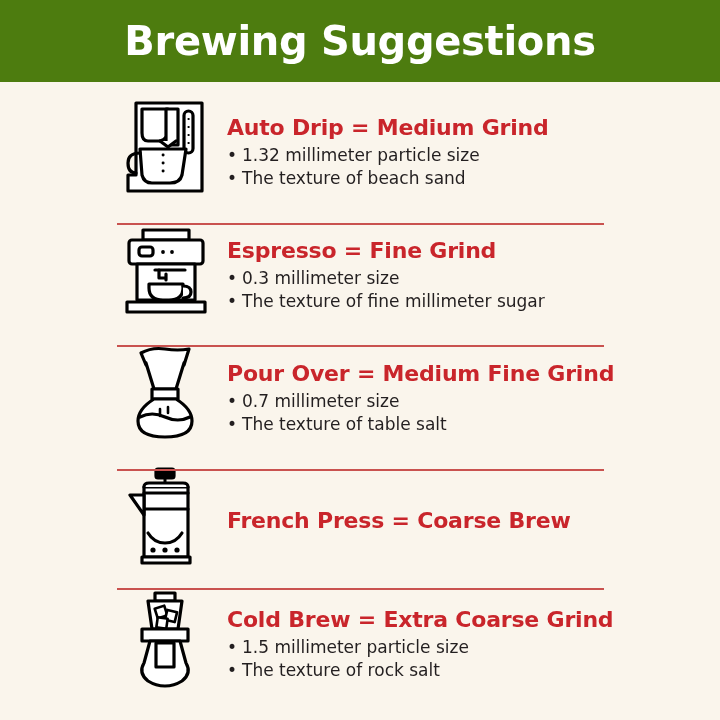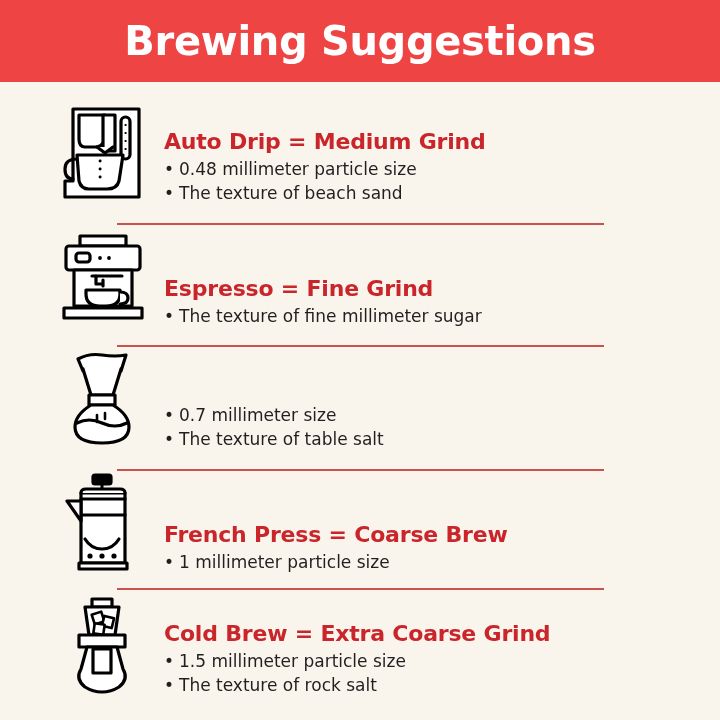--- a/index.html
+++ b/index.html
@@ -21,21 +21,21 @@
     box-sizing: border-box;
   }
 
   
   .header-band {
     position: absolute;
     top: 0;
     left: 0;
     width: 720px;
     height: 82px;
-    background: #ef4444;
+    background: #4d7c0f;
     display: flex;
     align-items: center;
     justify-content: center;
   }
   .header-title {
     color: #ffffff;
     font-family: "DejaVu Sans", sans-serif;
     font-size: 40px;
     font-weight: bold;
     letter-spacing: -0.3px;
@@ -46,22 +46,22 @@
   
   .rows {
     position: absolute;
     top: 82px;
     left: 0;
     width: 720px;
   }
   .row {
     position: relative;
     display: flex;
-    align-items: flex-end;
-    padding-left: 52px;
+    align-items: center;
+    padding-left: 115px;
     box-sizing: border-box;
     height: 123px;
   }
   .row-icon {
     width: 100px;
     flex: 0 0 100px;
     display: flex;
     align-items: center;
     justify-content: center;
     height: 110px;
@@ -144,21 +144,21 @@
           <path d="M66.5 22 h0.2 M66.5 30 h0.2 M66.5 38 h0.2 M66.5 46 h0.2" stroke-width="2.2"></path>
           <path d="M38 44 L46 50 L54 44" fill="#fff"></path>
           <path d="M18 52 H64 L60 78 Q58 86 48 86 H30 Q22 86 20 78 Z" fill="#fff"></path>
           <path d="M18 56 Q6 56 6 66 Q6 76 14 76" fill="none"></path>
           <path d="M41 58 h0.2 M41 66 h0.2 M41 74 h0.2" stroke-width="2.8"></path>
         </svg>
       </div>
       <div class="row-text">
         <div class="row-heading">Auto Drip = Medium Grind</div>
         <ul class="bullets">
-          <li>0.48 millimeter particle size</li>
+          <li>1.32 millimeter particle size</li>
           <li>The texture of beach sand</li>
         </ul>
       </div>
     </div>
 
     <div class="row">
       <div class="row-icon">
         <svg width="92" height="92" viewBox="0 0 92 92" fill="none" stroke="#000" stroke-width="3.2" stroke-linejoin="round" stroke-linecap="round">
           <path d="M24 6 H70 V16 H24 Z" fill="#fff"></path>
           <rect x="10" y="16" width="74" height="24" rx="3" fill="#fff"></rect>
@@ -169,37 +169,39 @@
           <path d="M36 46 H66"></path>
           <path d="M40 46 V54 M40 54 H47 M47 50 V56"></path>
           <path d="M30 60 H64 V64 Q64 76 50 76 H44 Q30 76 30 64 Z" fill="#fff"></path>
           <path d="M64 62 Q72 62 72 68 Q72 74 64 74" fill="#fff"></path>
           <path d="M8 78 H86 V88 H8 Z" fill="#fff"></path>
         </svg>
       </div>
       <div class="row-text">
         <div class="row-heading">Espresso = Fine Grind</div>
         <ul class="bullets">
+          <li>0.3 millimeter size</li>
           <li>The texture of fine millimeter sugar</li>
         </ul>
       </div>
     </div>
 
     <div class="row">
       <div class="row-icon">
         <svg width="74" height="100" viewBox="0 0 74 100" fill="none" stroke="#000" stroke-width="3.2" stroke-linejoin="round" stroke-linecap="round">
           <path d="M13 10 Q24 4 37 6 Q50 8 61 6 L56 22 Q37 28 18 22 Z" fill="#fff"></path>
           <path d="M18 20 L26 46 H48 L56 20" fill="#fff"></path>
           <path d="M24 46 H50 V56 H24 Z" fill="#fff"></path>
           <path d="M26 56 Q10 66 10 78 Q10 94 37 94 Q64 94 64 78 Q64 66 48 56 Z" fill="#fff"></path>
           <path d="M12 74 Q24 68 37 74 Q50 80 62 74"></path>
           <path d="M32 66 v7 M40 64 v6" stroke-width="2.6"></path>
         </svg>
       </div>
       <div class="row-text">
+        <div class="row-heading">Pour Over = Medium Fine Grind</div>
         <ul class="bullets">
           <li>0.7 millimeter size</li>
           <li>The texture of table salt</li>
         </ul>
       </div>
     </div>
 
     <div class="row">
       <div class="row-icon">
         <svg width="78" height="102" viewBox="0 0 78 102" fill="none" stroke="#000" stroke-width="3.2" stroke-linejoin="round" stroke-linecap="round">
@@ -213,21 +215,20 @@
           <path d="M22 68 Q28 78 39 78 Q50 78 56 68" fill="#fff"></path>
           <circle cx="27" cy="85" r="2.6" fill="#000" stroke="none"></circle>
           <circle cx="39" cy="85" r="2.6" fill="#000" stroke="none"></circle>
           <circle cx="51" cy="85" r="2.6" fill="#000" stroke="none"></circle>
           <path d="M16 92 H64 V98 H16 Z" fill="#fff"></path>
         </svg>
       </div>
       <div class="row-text">
         <div class="row-heading">French Press = Coarse Brew</div>
         <ul class="bullets">
-          <li>1 millimeter particle size</li>
         </ul>
       </div>
     </div>
 
     <div class="row">
       <div class="row-icon">
         <svg width="78" height="100" viewBox="0 0 78 100" fill="none" stroke="#000" stroke-width="3.2" stroke-linejoin="round" stroke-linecap="round">
           <path d="M29 4 H49 V12 H29 Z" fill="#fff"></path>
           <path d="M22 12 H56 L52 40 H26 Z" fill="#fff"></path>
           <rect x="30" y="18" width="10" height="10" transform="rotate(-18 35 23)" fill="#fff" stroke-width="2.6"></rect>

